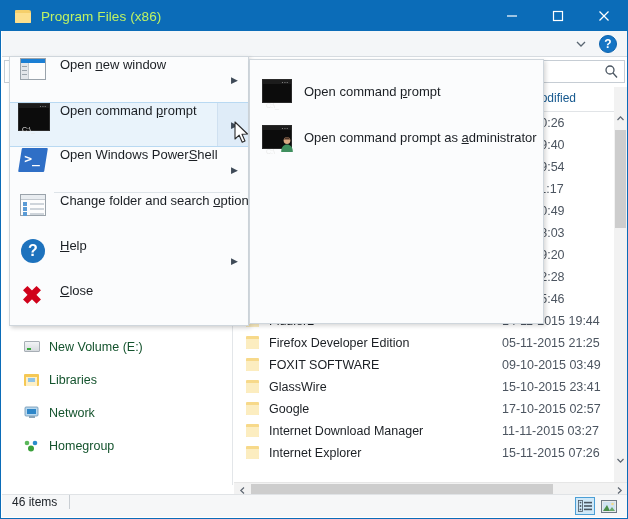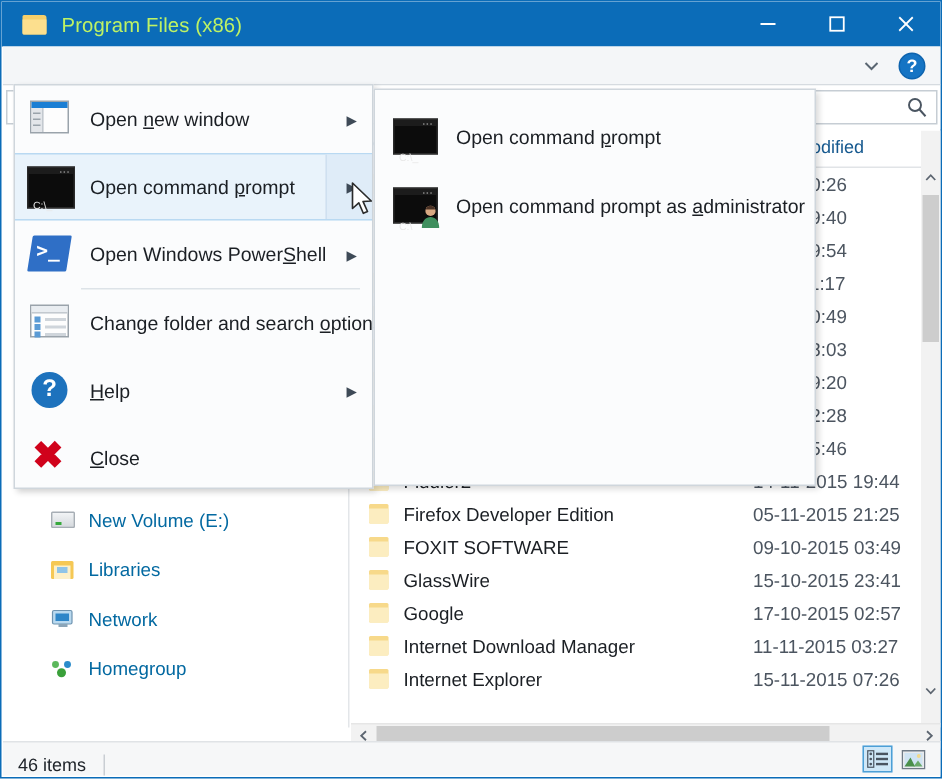--- a/index.html
+++ b/index.html
@@ -85,22 +85,22 @@
     position:absolute;right:5px;top:3px;width:15px;height:15px;color:#4a5561;
   }
 
   
   .navpane{
     position:absolute;left:1px;top:86px;width:231px;height:398px;
     background:#ffffff;border-right:1px solid #e3e6e9;
     box-sizing:border-box;overflow:hidden;
   }
   .nav-item{
-    display:flex;align-items:center;height:23px;padding-left:32px;
-    font-size:12.5px;color:#0369a1;
+    display:flex;align-items:center;height:23px;padding-left:22px;
+    font-size:12.5px;color:#14532d;
   }
   .nav-icon{width:18px;height:16px;margin-right:7px;position:relative;flex:none;}
 
   .filepane{
     position:absolute;left:233px;top:86px;width:393px;height:398px;
     background:#ffffff;overflow:hidden;
   }
   .colheader{
     position:absolute;left:0;top:0;width:380px;height:24px;
     border-bottom:1px solid #e1e4e7;background:#fff;
@@ -140,37 +140,37 @@
     color:#5d6671;font-size:10px;
   }
   .hscroll .harrow.l{left:0;}
   .hscroll .harrow.r{right:0;}
   .hthumb{position:absolute;left:17px;top:1px;width:302px;height:13px;background:#cdcdcd;}
 
   
   .statusbar{
     position:absolute;left:1px;bottom:1px;width:625px;height:22px;
     background:#f6f7f8;border-top:1px solid #e0e3e6;
-    display:flex;align-items:flex-end;
+    display:flex;align-items:flex-start;
   }
   .status-text{font-size:12px;color:#20252b;margin-left:10px;}
   .status-div{width:1px;height:14px;background:#c9ced3;margin-left:12px;}
   .viewbtns{position:absolute;right:8px;top:2px;display:flex;gap:4px;}
   .vbtn{width:20px;height:18px;display:flex;align-items:center;justify-content:center;box-sizing:border-box;}
   .vbtn.sel{background:#cfe8f8;border:1px solid #4c9fd6;}
 
   
   .filemenu{
     position:absolute;left:8px;top:55px;width:240px;height:270px;
     background:#fbfcfd;border:1px solid #cfd6dc;
     box-shadow:2px 2px 4px rgba(0,0,0,.18);
     box-sizing:border-box;
   }
   .mi{
-    position:relative;display:flex;align-items:center;height:45px;
+    position:relative;display:flex;height:45px;
     font-size:13px;color:#1b1f24;box-sizing:border-box;
   }
   .mi.sel{background:#e9f3fb;border-top:1px solid #b9d9f2;border-bottom:1px solid #b9d9f2;}
   .mi .micon{width:32px;height:28px;margin-left:8px;margin-right:10px;position:relative;flex:none;}
   .mi .mlabel{white-space:nowrap;}
   .mi .marrow{position:absolute;right:10px;top:50%;transform:translateY(-50%);color:#3e4a57;font-size:9px;}
   .mi .arrowzone{
     position:absolute;right:0;top:0;width:31px;height:100%;
     box-sizing:border-box;
   }

